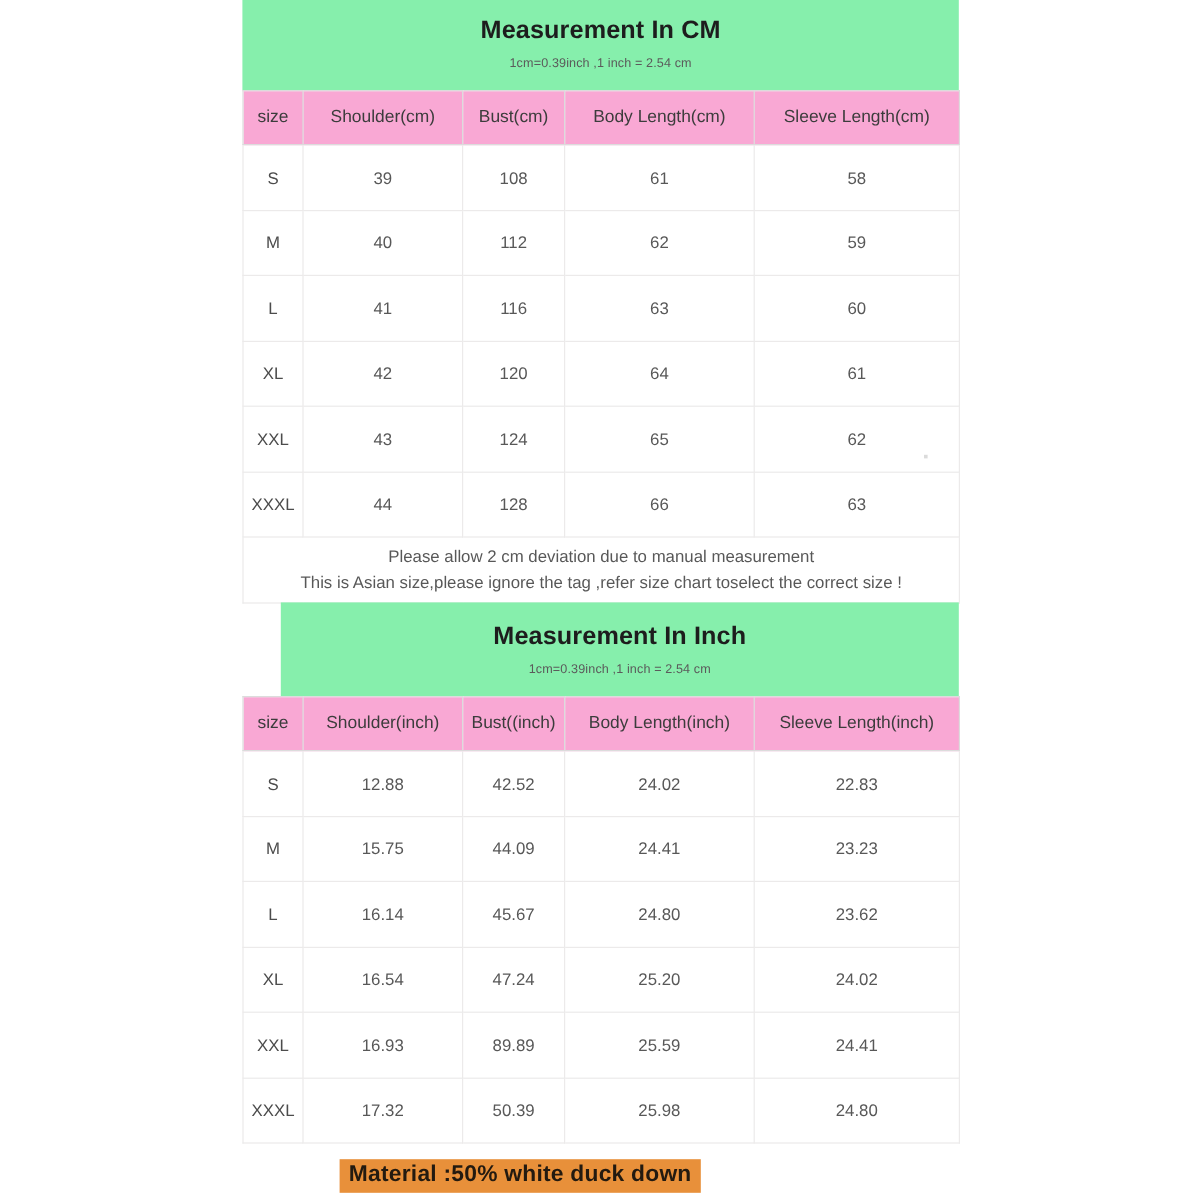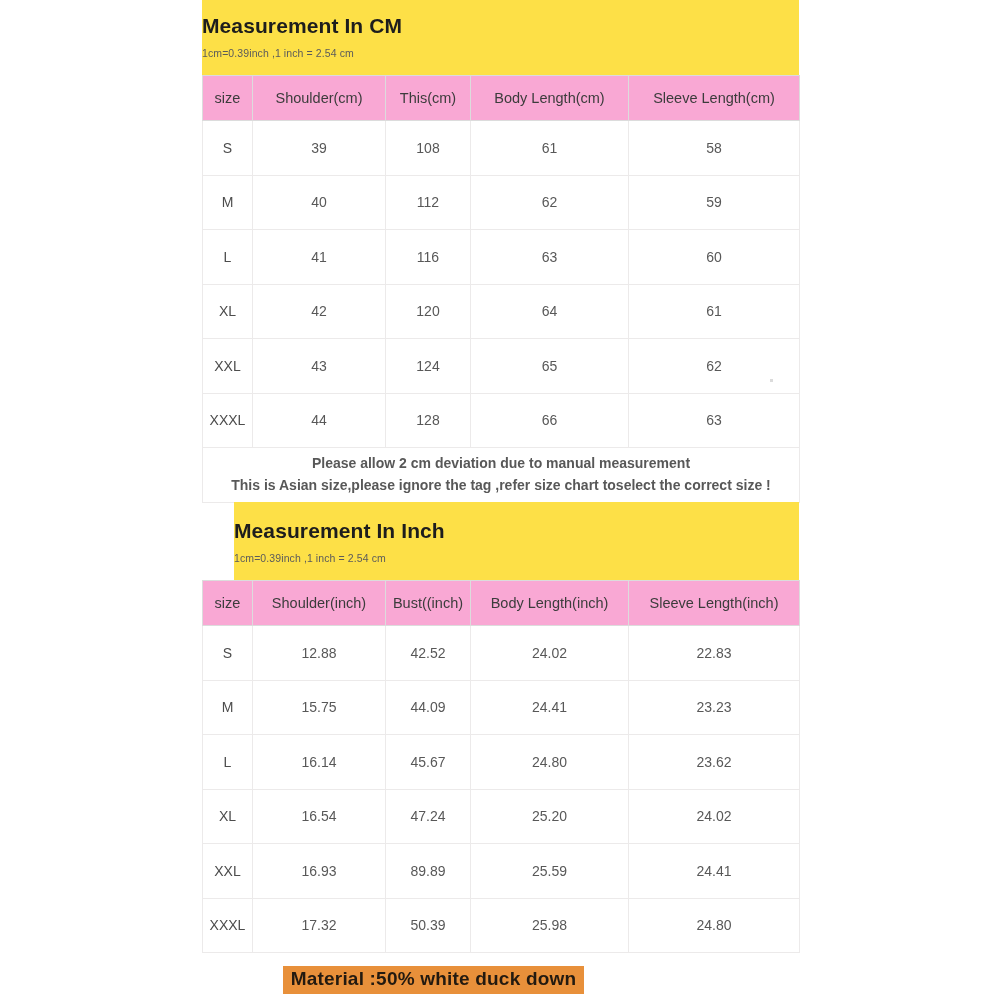--- a/index.html
+++ b/index.html
@@ -26,21 +26,22 @@
   .chart-block {
     position: absolute;
     left: 202px;
     width: 597px;
     box-sizing: border-box;
   }
   #cm-block  { top: 0px; }
   #inch-block{ top: 502px; }
 
   .banner {
-    background: #fde047;
+    background: #86efac;
+    text-align: center;
     box-sizing: border-box;
   }
   .banner-title {
     font-size: 21px;
     font-weight: bold;
     color: #1d1d1d;
     letter-spacing: .1px;
   }
   .banner-sub {
     font-size: 10.5px;
@@ -91,21 +92,21 @@
   col.c-slv    { width: 171px; }
 
   .note-row td {
     height: 56px;
     font-size: 12.8px;
     color: #5d5d5d;
     line-height: 1.55;
     border-color: #eceaea;
     vertical-align: middle;
   }
-  .note-line { display: block; font-weight: bold; }
+  .note-line { display: block; }
 
   
   .material-wrap {
     position: absolute;
     left: 0;
     top: 966px;
     width: 867px;
     text-align: center;
   }
   .material-text {
@@ -145,21 +146,21 @@
         <col class="c-size">
           <col class="c-shld">
           <col class="c-bust">
           <col class="c-body">
           <col class="c-slv">
       </colgroup>
       <thead>
         <tr>
           <th>size</th>
           <th>Shoulder(cm)</th>
-          <th>This(cm)</th>
+          <th>Bust(cm)</th>
           <th>Body Length(cm)</th>
           <th>Sleeve Length(cm)</th>
         </tr>
       </thead>
       <tbody>
         <tr>
           <td class="size-cell">S</td>
           <td>39</td>
           <td>108</td>
           <td>61</td>

